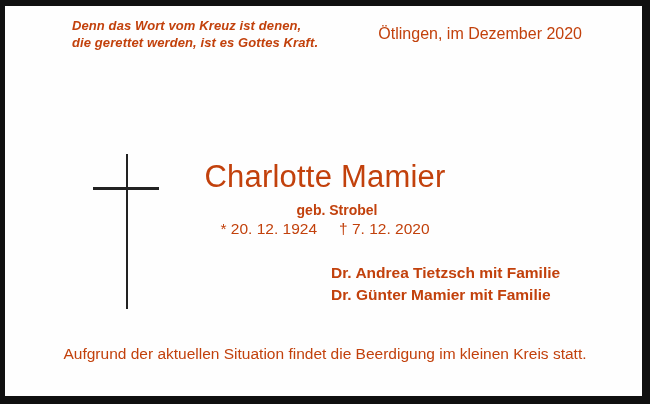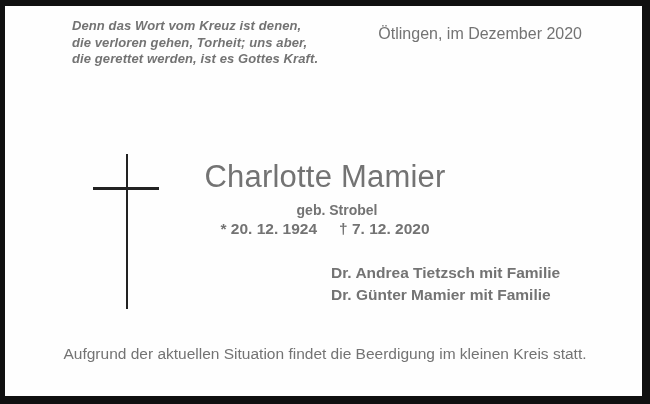--- a/index.html
+++ b/index.html
@@ -13,21 +13,21 @@
     background: #101010;           
     overflow: hidden;
   }
   .sheet {
     position: absolute;
     top: 6px; left: 5px; right: 8px; bottom: 8px;
     background: #fefefe;
   }
 
   
-  .abs { position: absolute; color: #737373; }
+  .abs { position: absolute; color: #c2410c; }
 
   .quote {
     left: 72px; top: 18px;
     font-size: 13px;
     line-height: 16.5px;
     font-style: italic;
     font-weight: 600;
     letter-spacing: 0.1px;
   }
 
@@ -76,21 +76,21 @@
     text-align: center;
     font-size: 14px;
     font-weight: bold;
   }
 
   .dates {
     left: 0; top: 220px;
     width: 650px;
     text-align: center;
     font-size: 15.5px;
-    font-weight: bold;
+    font-weight: normal;
     white-space: nowrap;
   }
   .dates .death { margin-left: 22px; }
 
   .mourners {
     left: 331px; top: 262px;
     font-size: 15.5px;
     line-height: 21.5px;
   }
   .mourners .m-name { font-weight: bold; }
@@ -103,21 +103,20 @@
   }
 </style>
 </head>
 <body>
 
 <div class="page">
   <div class="sheet"></div>
 
   <div class="abs quote">
     <div>Denn das Wort vom Kreuz ist denen,</div>
-    <div>die verloren gehen, Torheit; uns aber,</div>
     <div>die gerettet werden, ist es Gottes Kraft.</div>
   </div>
 
   <div class="abs dateline"><span class="place">Ötlingen</span><span>, im Dezember 2020</span></div>
 
 
   <div class="cross-v"></div>
   <div class="cross-h"></div>
 
   <div class="abs name">Charlotte Mamier</div>

